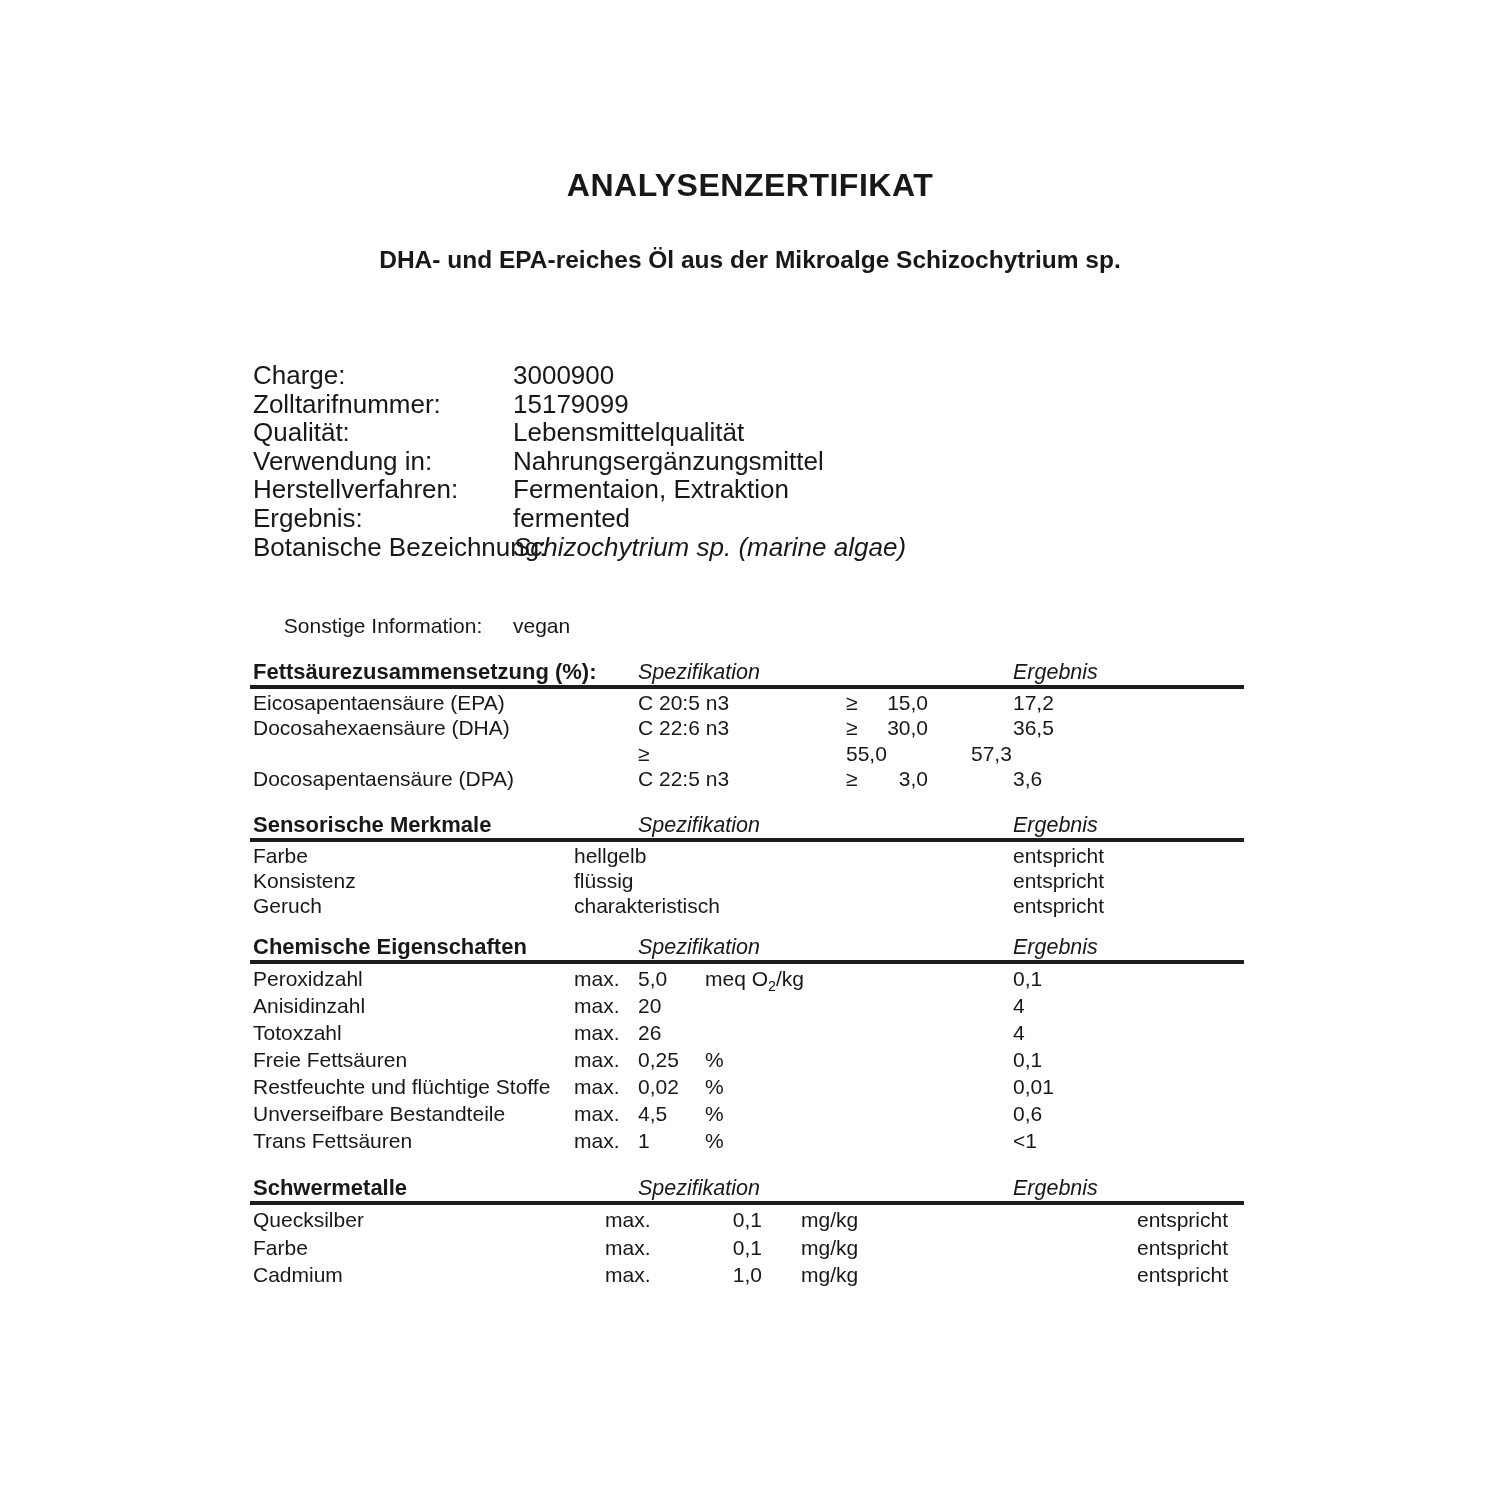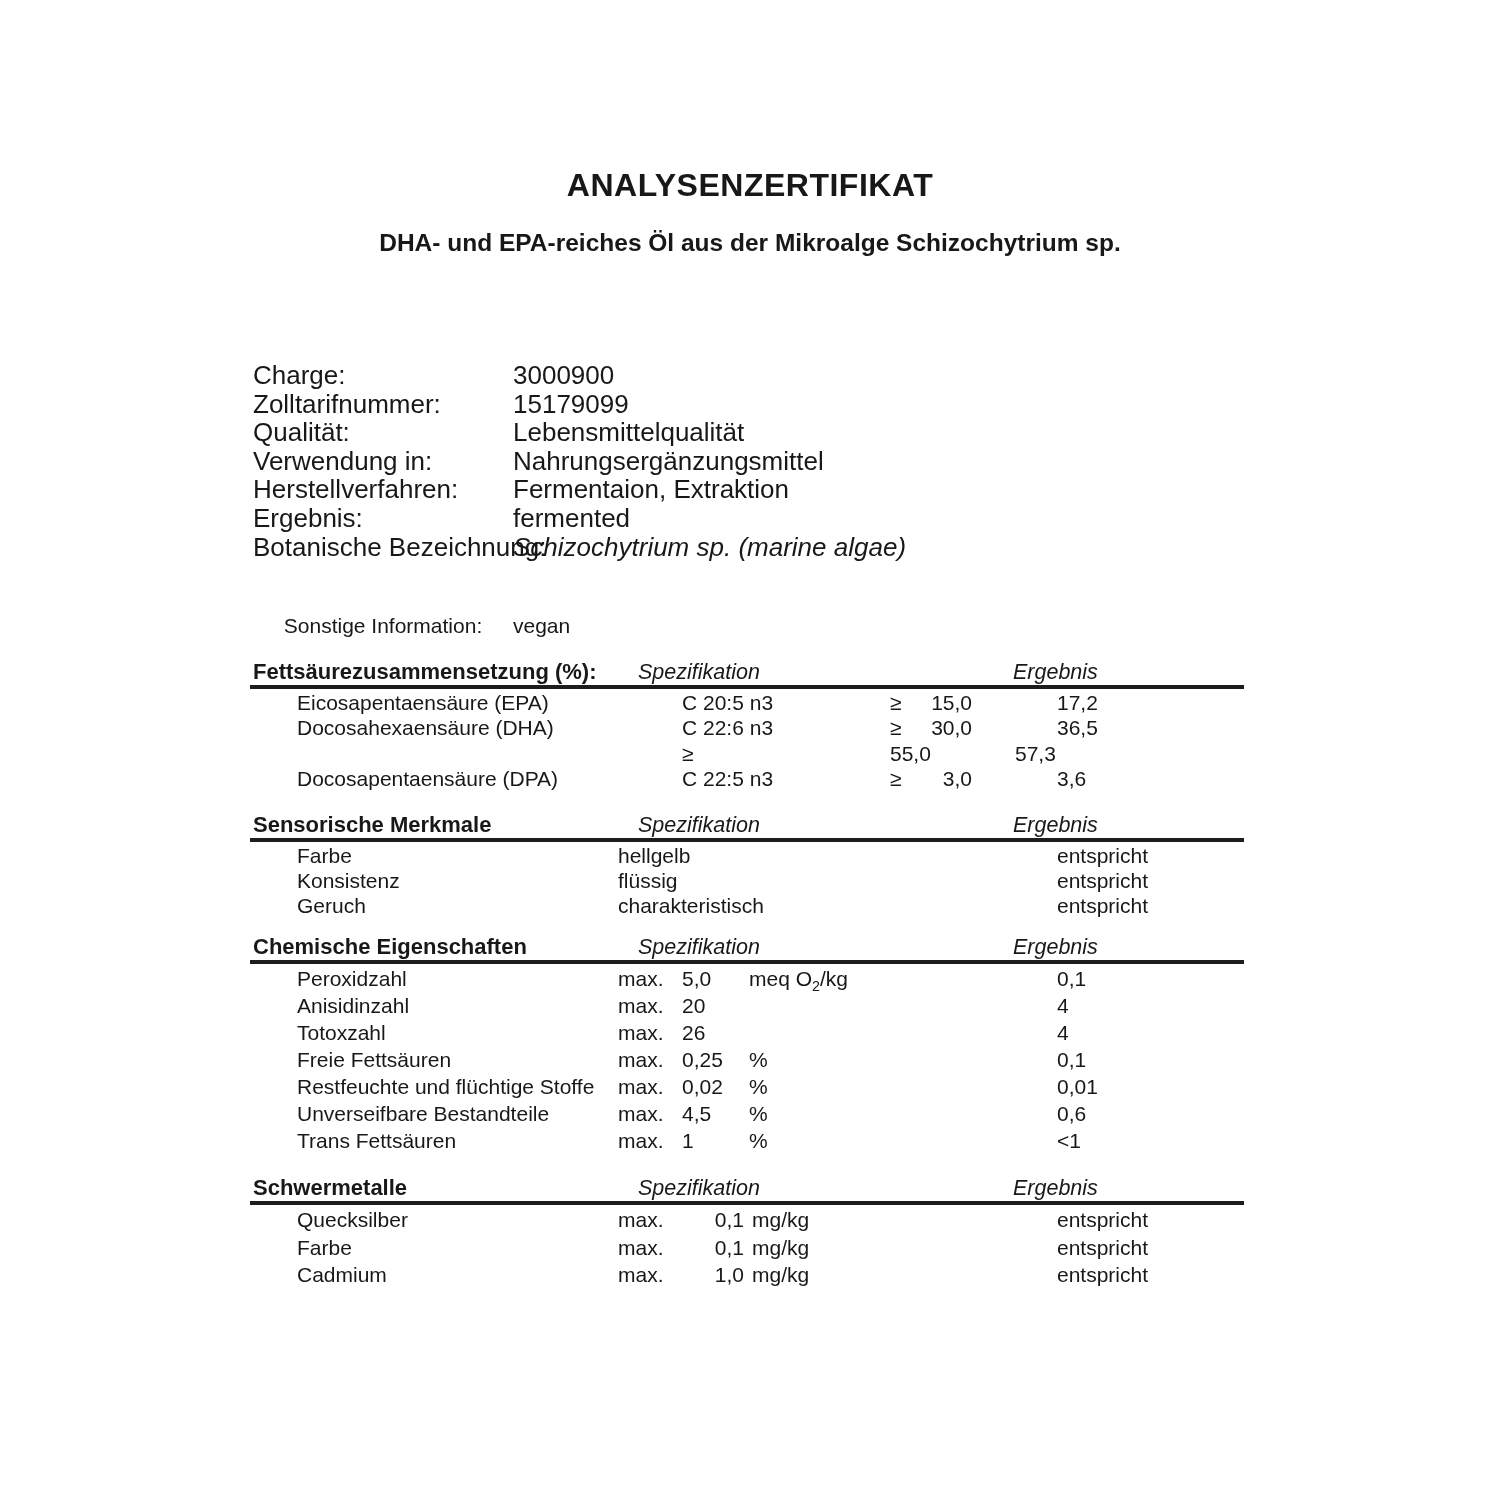--- a/index.html
+++ b/index.html
@@ -9,21 +9,21 @@
     background:#ffffff;
     font-family:"Liberation Sans", sans-serif;
     color:#181818;
     overflow:hidden;
   }
   .doc-title{
     position:absolute;top:167px;left:0;width:1500px;
     text-align:center;font-size:32px;font-weight:bold;letter-spacing:.5px;
   }
   .doc-subtitle{
-    position:absolute;top:229px;left:0;width:1500px;
+    position:absolute;top:246px;left:0;width:1500px;
     text-align:center;font-size:24.5px;font-weight:bold;
   }
   .content{position:absolute;left:253px;width:991px;top:0;}
   
   .info-block{
     position:absolute;top:361px;left:0;
     display:grid;grid-template-columns:260px auto;
     font-size:26px;line-height:28.6px;white-space:nowrap;
   }
   .italic{font-style:italic;}
@@ -46,24 +46,24 @@
   #sec-fatty .c-res{padding-left:85px;}
   
   #sec-sensory{top:812px;}
   #sec-sensory .row{grid-template-columns:321px 439px auto;height:25px;line-height:25px;}
   
   #sec-chemical{top:934px;}
   #sec-chemical .row{grid-template-columns:321px 64px 67px 308px auto;height:27px;line-height:27px;}
   #sec-chemical sub{font-size:0.68em;}
   
   #sec-metals{top:1175px;}
-  #sec-metals .row{grid-template-columns:321px 64px 62px 313px auto;height:27.5px;line-height:27.5px;}
+  #sec-metals .row{grid-template-columns:321px 64px 62px 313px auto;height:27.5px;line-height:27.5px;gap:31px;}
   #sec-metals .c-val{text-align:right;}
   #sec-metals .c-unit{padding-left:8px;}
-  .rows{margin-top:1px;margin-left:44px;}
+  .rows{margin-top:1px;}
 </style>
 </head>
 <body>
 
 <div class="page">
 
   <div class="doc-title">ANALYSENZERTIFIKAT</div>
   <div class="doc-subtitle">DHA- und EPA-reiches Öl aus der Mikroalge Schizochytrium sp.</div>
 
   <div class="content">

